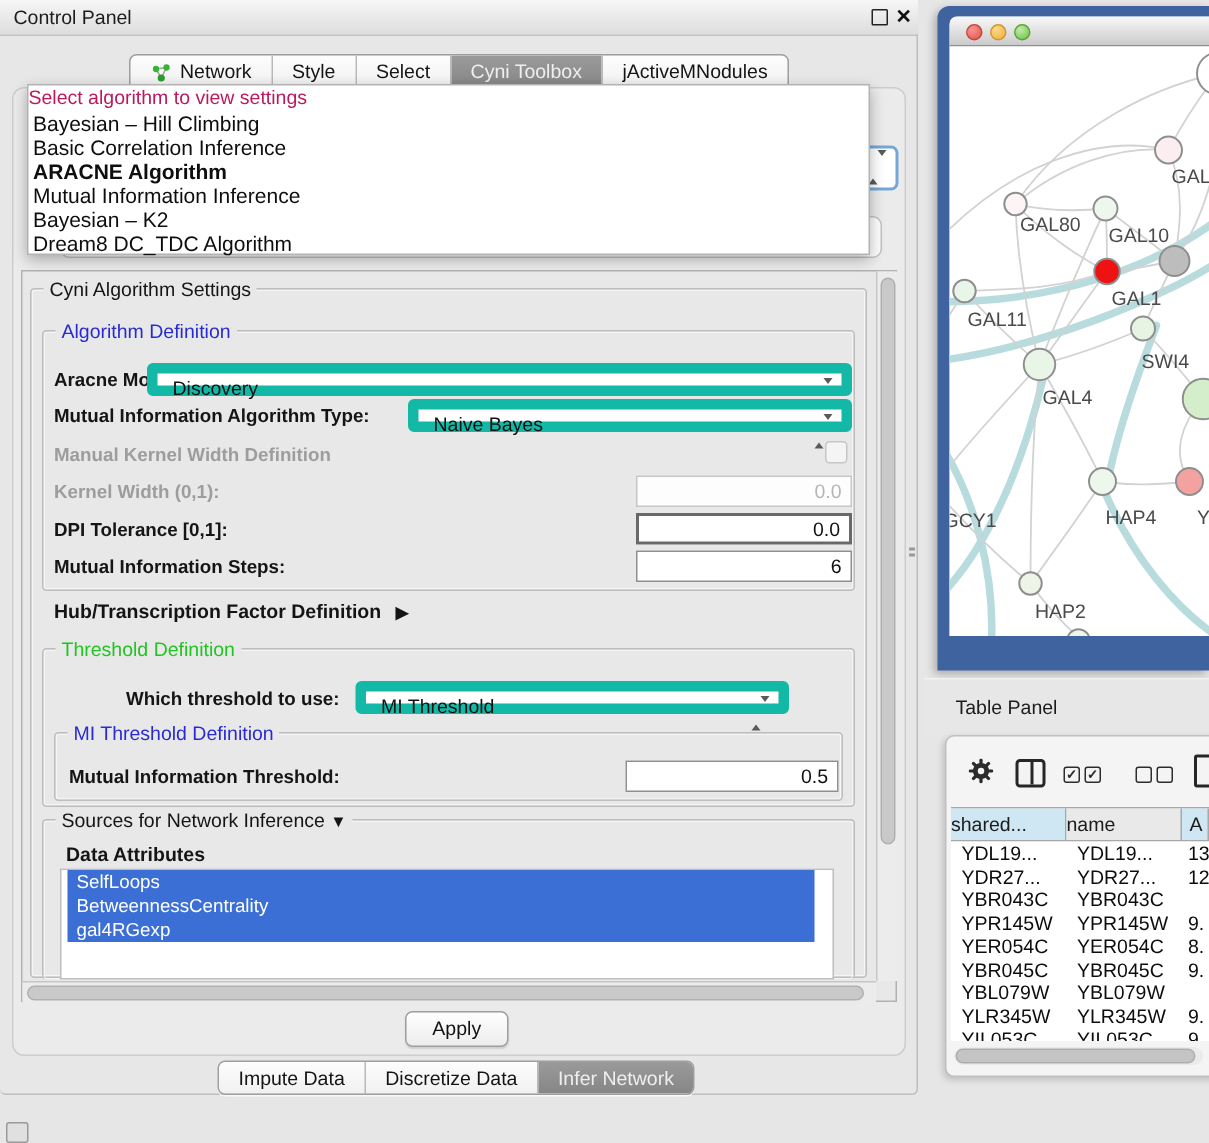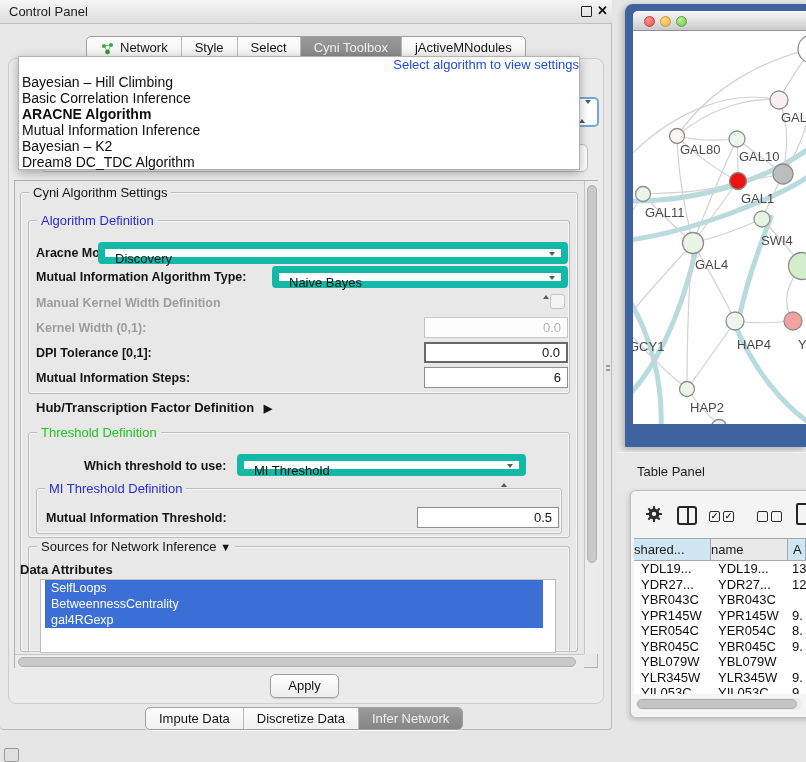--- a/index.html
+++ b/index.html
@@ -25,21 +25,21 @@
   .segbar .seg.sel{background:linear-gradient(#9a9a9a,#868686);color:#efefef;}
   .net-ico{display:inline-block;width:15px;height:14px;margin-right:5px;}
 
   
   .tab-page{position:absolute;left:8px;top:58px;width:596px;height:646px;background:#ebebeb;
             border:1px solid #cdcdcd;border-radius:8px;box-sizing:border-box;}
 
   
   .algo-pop{position:absolute;left:18px;top:56px;width:562px;height:114px;background:#ffffff;
             border:1px solid #b3b3b3;box-shadow:0 3px 9px rgba(0,0,0,.30);z-index:50;box-sizing:border-box;}
-  .algo-ph{height:17px;text-align:right;color:#1d4ed8;font-size:13px;line-height:16px;}
+  .algo-ph{height:17px;text-align:left;color:#be185d;font-size:13px;line-height:16px;}
   .algo-item{height:16.1px;line-height:16.1px;padding-left:3px;font-size:14px;color:#0e0e0e;}
   .algo-item.bold{font-weight:bold;}
 
   
   .combo-ring{position:absolute;left:560px;top:97px;width:39px;height:30px;background:#fff;
               border:2px solid #74a7d8;border-radius:5px;z-index:10;box-sizing:border-box;}
   .combo-under{position:absolute;left:40px;top:144px;width:548px;height:28px;background:#fdfdfd;
                border:1px solid #c2c2c2;border-radius:6px;z-index:5;box-sizing:border-box;}
 
   
@@ -246,21 +246,21 @@
   </div>
   <div class="lbl" style="left:46px;top:511px;z-index:25;">Mutual Information Threshold:</div>
   <div class="field" style="left:417px;top:507px;width:142px;z-index:25;">0.5</div>
 
   <div class="group" style="left:28px;top:546px;width:540px;height:106px;border-bottom:none;z-index:23;">
     <span class="gtitle">
       <span>Sources for Network Inference</span>
       <span style="font-size:11px;">▼</span>
     </span>
   </div>
-  <div class="lbl" style="left:20px;top:562px;font-size:13px;z-index:24;">Data Attributes</div>
+  <div class="lbl" style="left:44px;top:562px;font-size:13px;z-index:24;">Data Attributes</div>
   <div class="srclist" style="z-index:24;" id="src-list">
       <div class="src-item">SelfLoops</div>
       <div class="src-item">BetweennessCentrality</div>
       <div class="src-item">gal4RGexp</div>
     </div>
   <div class="srclist-sb"></div>
 
   <div class="vsb">
       <div class="thumb"></div>
     </div>

